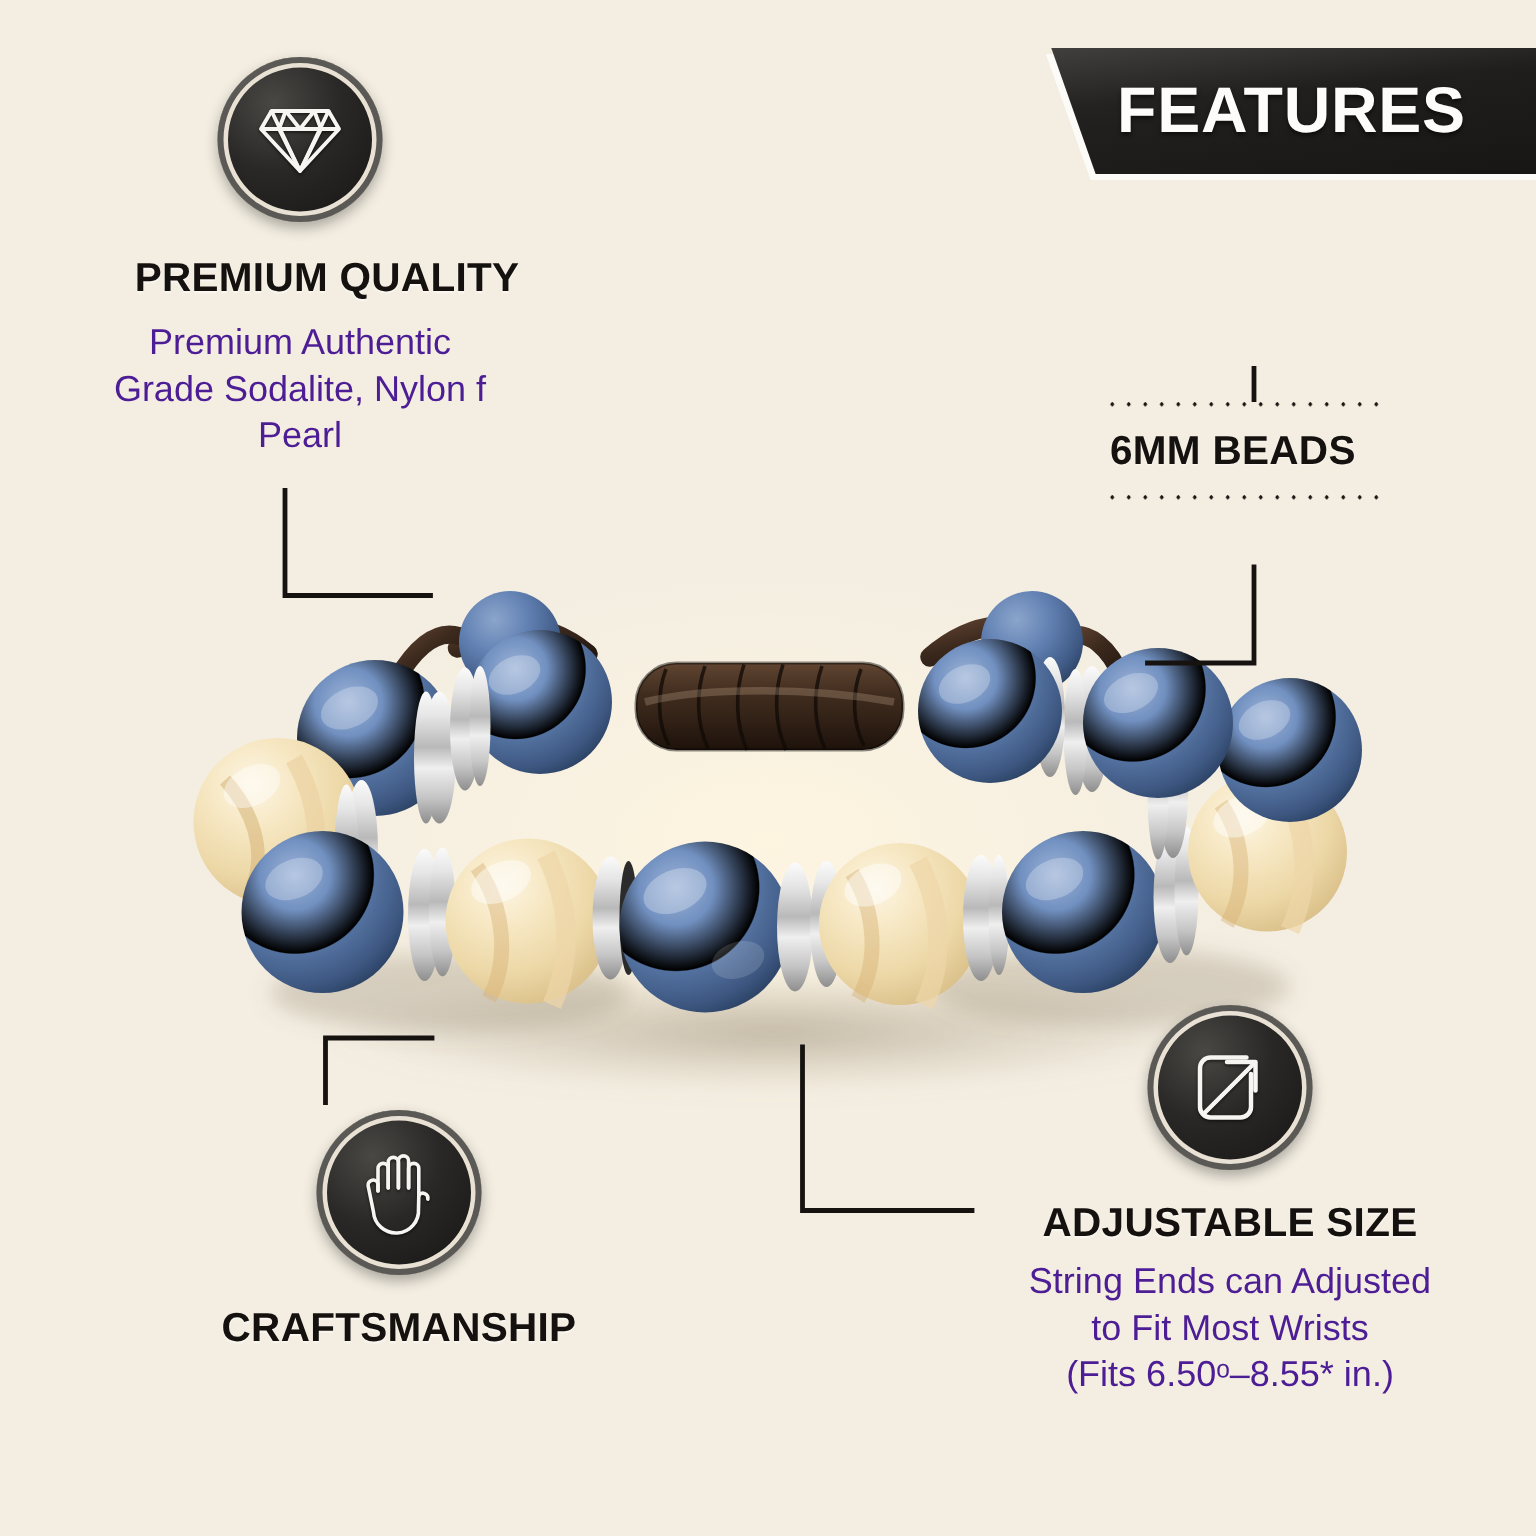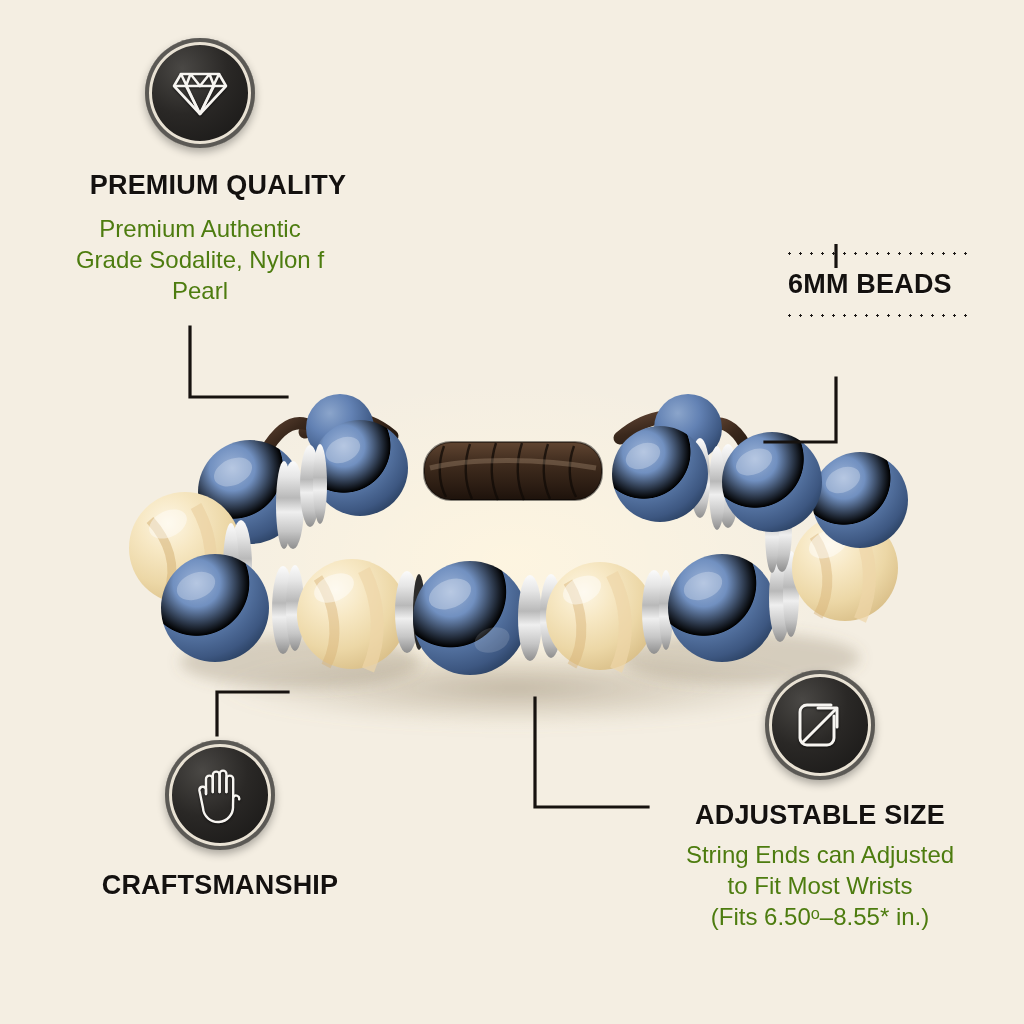--- a/index.html
+++ b/index.html
@@ -49,42 +49,42 @@
     box-shadow:0 4px 9px rgba(0,0,0,.30), inset 0 0 0 4px #5b5955, inset 0 0 0 7px #e9e2d4;
     display:flex;align-items:center;justify-content:center;
   }
   .badge svg{display:block;filter:drop-shadow(0 1px 1px rgba(0,0,0,.6));}
   .f-title{
     font-size:27px;font-weight:bold;letter-spacing:.2px;color:#14110f;
     text-shadow:0 1px 1px rgba(255,255,255,.55);
     white-space:nowrap;
   }
   .f-body{
-    font-size:24px;line-height:1.30;color:#4d7c0f;font-weight:normal;
+    font-size:24px;line-height:1.30;color:#4c1d95;font-weight:normal;
   }
   .f-body div{white-space:nowrap;}
 
   
   #feat-premium{left:0px;top:38px;width:400px;text-align:center;}
   #feat-premium .badge{margin:0 auto;}
   #feat-premium .f-title{margin-top:22px;margin-left:36px;}
   #feat-premium .f-body{margin-top:12px;}
 
-  #feat-craft{left:0px;top:740px;width:440px;text-align:center;}
+  #feat-craft{left:0px;top:740px;width:440px;text-align:center;padding-left:46px;}
   #feat-craft .badge{margin:0 auto;}
   #feat-craft .f-title{margin-top:20px;}
   #feat-craft .f-body{margin-top:12px;}
 
   #feat-adjust{left:616px;top:670px;width:408px;text-align:center;}
   #feat-adjust .badge{margin:0 auto;}
   #feat-adjust .f-title{margin-top:20px;}
   #feat-adjust .f-body{margin-top:8px;}
 
   
-  #feat-beads{left:736px;top:252px;width:220px;margin-left:48px;}
+  #feat-beads{left:736px;top:268px;width:220px;}
   .dotline{
     height:3px;width:186px;
     background-image:radial-gradient(circle,#1a1715 1.2px, rgba(0,0,0,0) 1.4px);
     background-size:11px 3px;background-repeat:repeat-x;
   }
   #feat-beads .f-title{margin:14px 0 14px 4px;font-size:27px;}
 
   
   .lines{position:absolute;inset:0;pointer-events:none;}
 </style>
@@ -276,20 +276,25 @@
       <path d="M836,378 L836,442 L765,442"></path>
 
       <path d="M288,692 L217,692 L217,735"></path>
 
       <path d="M535,698 L535,807 L648,807"></path>
     </g>
 
     <path d="M836,244 L836,268" stroke="#16120f" stroke-width="3.2" fill="none"></path>
   </svg>
 
+  <div class="banner" style="z-index:3;">
+    <div class="banner-edge"></div>
+    <div class="banner-shape"></div>
+    <div class="banner-label">FEATURES</div>
+  </div>
 
   <div class="feature" id="feat-premium" style="z-index:3;">
     <div class="badge">
       <svg width="62" height="58" viewBox="0 0 62 58">
         <g fill="none" stroke="#f7f5f1" stroke-width="2.6" stroke-linejoin="round">
           <path d="M12,10 L50,10 L31,50 Z"></path>
           <path d="M12,10 L5,22 L31,50 L57,22 L50,10"></path>
           <path d="M5,22 L57,22"></path>
           <path d="M21.5,10 L17,22 L31,50"></path>
           <path d="M40.5,10 L45,22 L31,50"></path>

